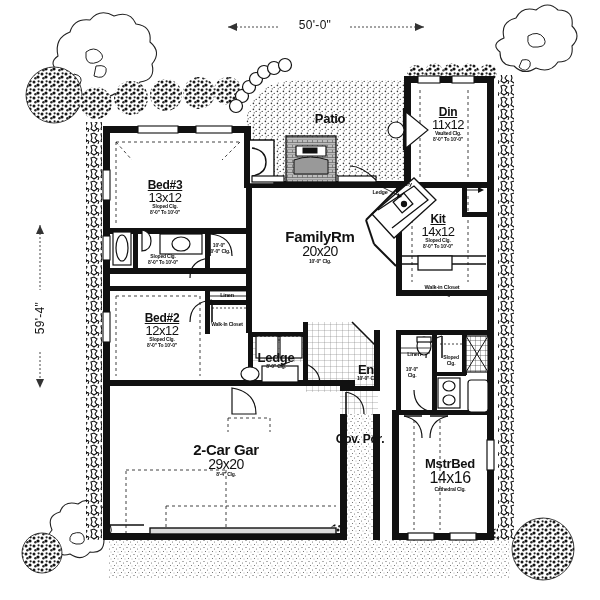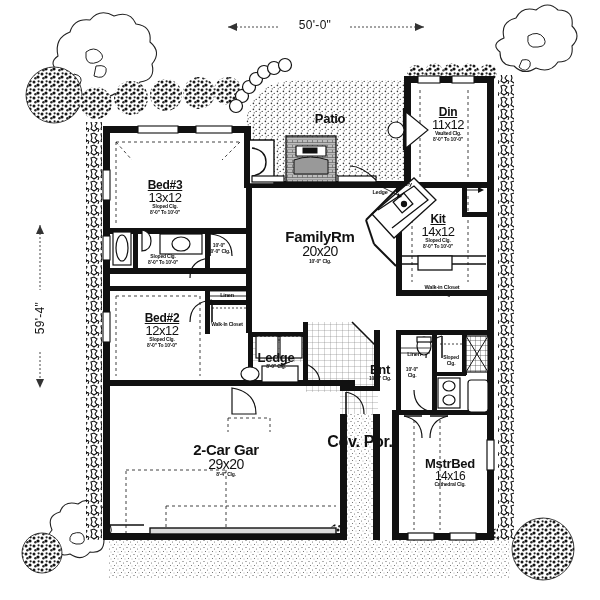--- a/index.html
+++ b/index.html
@@ -15,21 +15,21 @@
   .lbl{position:absolute;text-align:center;line-height:1.02;
        font-family:"Liberation Sans", sans-serif;color:#111;
        white-space:nowrap;transform:translateX(-50%);}
   .rm-name{font-weight:bold;letter-spacing:-.3px;margin-top:13px;}
   .rm-dim{letter-spacing:-.5px;}
   .rm-clg{font-size:5px;font-weight:bold;letter-spacing:-.2px;}
 
   .sz-xl .rm-name{font-size:15px;}
   .sz-xl .rm-dim{font-size:14px;}
   .sz-lg .rm-name{font-size:13px;}
-  .sz-lg .rm-dim{font-size:12px;}
+  .sz-lg .rm-dim{font-size:16px;}
   .sz-md .rm-name{font-size:12px;text-decoration:underline;}
   .sz-md .rm-dim{font-size:13px;}
   .sz-sm .rm-name{font-size:10px;}
 
   .tiny{font-size:5px;font-weight:bold;letter-spacing:-.2px;line-height:1.05;}
   .tiny-b{font-size:5.5px;font-weight:bold;letter-spacing:-.2px;line-height:1.05;}
   .dimtxt{font-size:12px;letter-spacing:.3px;}
   .vert{transform:translateX(-50%) rotate(-90deg);transform-origin:center center;}
 </style>
 </head>
@@ -449,27 +449,27 @@
     <div class="rm-name">FamilyRm</div>
     <div class="rm-dim">20x20</div>
     <div class="rm-clg">10'-0" Clg.</div>
   </div>
 
   <div class="lbl sz-sm" style="left:276px;top:338px;">
     <div class="rm-name" style="font-size:13px;">Ledge</div>
     <div class="rm-clg">8'-0" Clg.</div>
   </div>
 
-  <div class="lbl sz-sm" style="left:380px;top:350px;">
+  <div class="lbl sz-sm" style="left:368px;top:350px;">
     <div class="rm-name" style="font-size:13px;">Ent</div>
     <div class="rm-clg">10'-0" Clg.</div>
   </div>
 
   <div class="lbl" style="left:360px;top:420px;">
-    <div class="rm-name" style="font-size:16px;line-height:1.15;text-align:right;">Cov. Por.</div>
+    <div class="rm-name" style="font-size:12px;line-height:1.15;text-align:right;">Cov. Por.</div>
   </div>
 
   <div class="lbl sz-xl" style="left:226px;top:429px;">
     <div class="rm-name">2-Car Gar</div>
     <div class="rm-dim">29x20</div>
     <div class="rm-clg">8'-4" Clg.</div>
   </div>
 
   <div class="lbl sz-lg" style="left:450px;top:444px;">
     <div class="rm-name">MstrBed</div>

